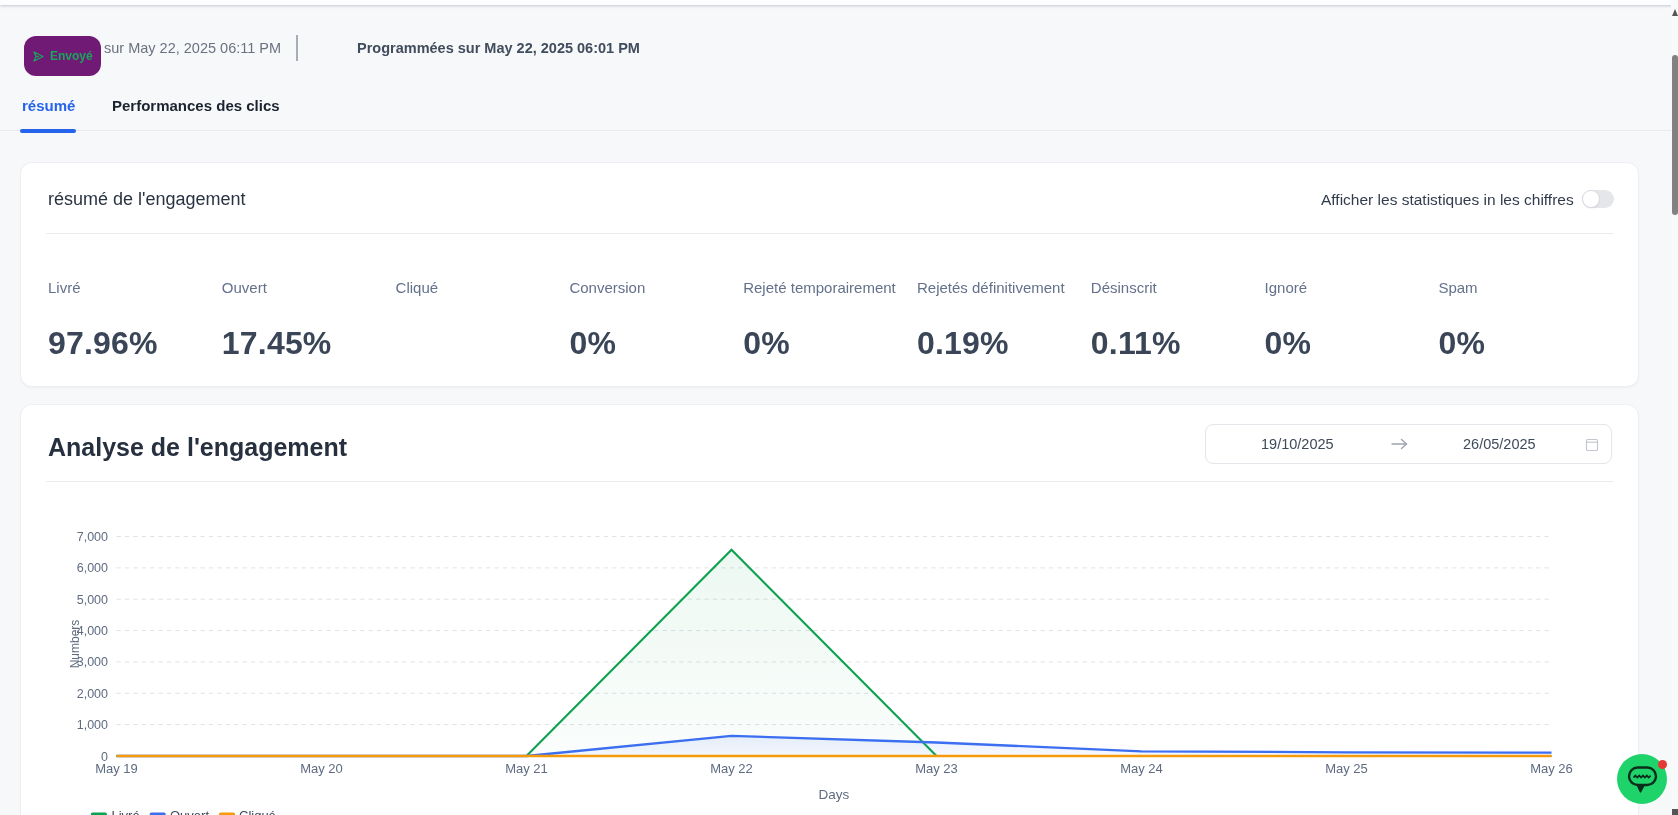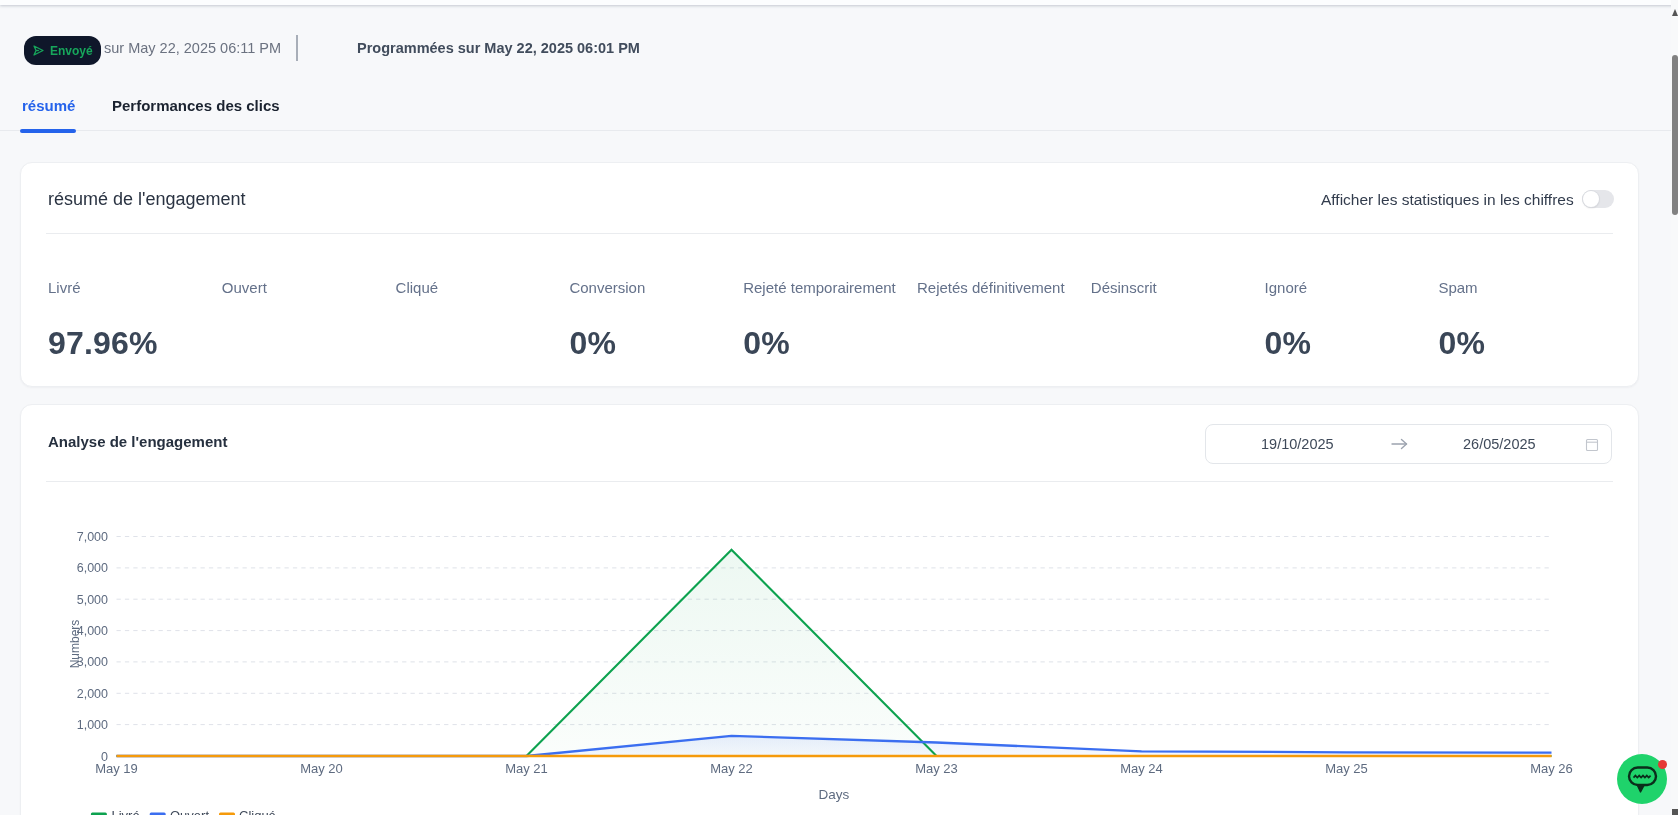--- a/index.html
+++ b/index.html
@@ -1,21 +1,21 @@
 <!DOCTYPE html>
 <html><head>
 <meta charset="utf-8">
 <style>
   * { margin:0; padding:0; box-sizing:border-box; }
   html,body { width:1678px; height:815px; overflow:hidden; }
   body { font-family:"Liberation Sans", sans-serif; background:#f7f8fa; position:relative; }
   .abs { position:absolute; }
   .topbar { left:0; top:0; width:1678px; height:5px; background:#fcfdfe; box-shadow:0 1px 3px rgba(110,120,140,.38); }
   
-  .badge { left:24px; top:36px; height:29px; background:#0f172a; border-radius:12px; display:flex; align-items:center; padding:0 8px 0 8px; }
+  .badge { left:24px; top:36px; height:40px; background:#701a75; border-radius:12px; display:flex; align-items:center; padding:0 8px 0 8px; }
   .badge svg { margin-right:5px; }
   .badge span { color:#17a65b; font-size:12px; font-weight:700; }
   .senton { left:104px; top:40px; font-size:14.5px; color:#6b7280; }
   .vdiv { left:296px; top:35px; width:1.5px; height:26px; background:#a8aeb8; }
   .sched { left:313px; top:39.5px; font-size:14.5px; color:#414c5c; font-weight:600;margin-left:44px; }
   
   .tabline { left:0; top:130px; width:1678px; height:1px; background:#e8eaee; }
   .tab1 { left:22px; top:97px; font-size:15px; font-weight:600; color:#2563eb;text-align:center; }
   .tab2 { left:112px; top:97px; font-size:15px; font-weight:600; color:#1b2330; }
   .tabunder { left:20px; top:129px; width:56px; height:3.5px; background:#2563eb; border-radius:2px; }
@@ -25,21 +25,21 @@
   .c1title { left:48px; top:189px; font-size:18px; font-weight:400; color:#2a3342; }
   .c1divider { left:46px; top:233px; width:1567px; height:1px; background:#eaecef; }
   .togglelabel { left:1321px; top:191px; font-size:15.5px; color:#323c4d; font-weight:500; }
   .toggle { left:1582px; top:190px; width:32px; height:18px; background:#e5e6ea; border-radius:9px; }
   .knob { left:1583px; top:191px; width:16px; height:16px; background:#fff; border-radius:50%; box-shadow:0 0 0 1px #d9dbe0, 0 1px 2px rgba(0,0,0,.15); }
   .stat { position:absolute; top:279px; width:174px; }
   .stat .lab { font-size:15px; color:#64718a; height:18px; }
   .stat .val { margin-top:28px; font-size:32px; font-weight:700; color:#3a4657; letter-spacing:.2px; }
   
   .card2 { left:20px; top:404px; width:1619px; height:520px; }
-  .c2title { left:48px; top:433px; font-size:15px; font-weight:600; color:#26303f; }
+  .c2title { left:48px; top:433px; font-size:25px; font-weight:600; color:#26303f; }
   .datebox { left:1205px; top:424px; width:407px; height:40px; background:#fff; border:1px solid #e3e6ea; border-radius:8px; }
   .d1 { left:1261px; top:436px; font-size:14.5px; color:#3f4a5a; }
   .d2 { left:1463px; top:436px; font-size:14.5px; color:#3f4a5a;text-align:center; }
   .c2divider { left:46px; top:481px; width:1567px; height:1px; background:#eaecef; }
   
   .sbtrack { left:1671px; top:0; width:7px; height:815px; background:#f8f9fa; }
   .sbthumb { left:1671.5px; top:55px; width:6px; height:160px; background:#818181; border-radius:3px; }
   .sbarrow { left:1671.5px; top:9px; width:0; height:0; border-left:3.2px solid transparent; border-right:3.2px solid transparent; border-bottom:7px solid #555; }
   .sbbottom { left:1672px; top:809px; width:6px; height:6px; background:#555; }
   
@@ -71,37 +71,40 @@
 <div class="abs togglelabel">Afficher les statistiques in les chiffres</div>
 <div class="abs toggle"></div>
 <div class="abs knob"></div>
 <div class="abs c1divider"></div>
 <div class="abs stat" style="left:48px">
     <div class="lab">Livré</div>
     <div class="val">97.96%</div>
   </div>
 <div class="abs stat" style="left:221.8px">
     <div class="lab">Ouvert</div>
+    <div class="val">17.45%</div>
   </div>
 <div class="abs stat" style="left:395.6px">
     <div class="lab">Cliqué</div>
   </div>
 <div class="abs stat" style="left:569.4px">
     <div class="lab">Conversion</div>
     <div class="val">0%</div>
   </div>
 <div class="abs stat" style="left:743.2px">
     <div class="lab">Rejeté temporairement</div>
     <div class="val">0%</div>
   </div>
 <div class="abs stat" style="left:917px">
     <div class="lab">Rejetés définitivement</div>
+    <div class="val">0.19%</div>
   </div>
 <div class="abs stat" style="left:1090.8px">
     <div class="lab">Désinscrit</div>
+    <div class="val">0.11%</div>
   </div>
 <div class="abs stat" style="left:1264.6px">
     <div class="lab">Ignoré</div>
     <div class="val">0%</div>
   </div>
 <div class="abs stat" style="left:1438.4px">
     <div class="lab">Spam</div>
     <div class="val">0%</div>
   </div>
 

